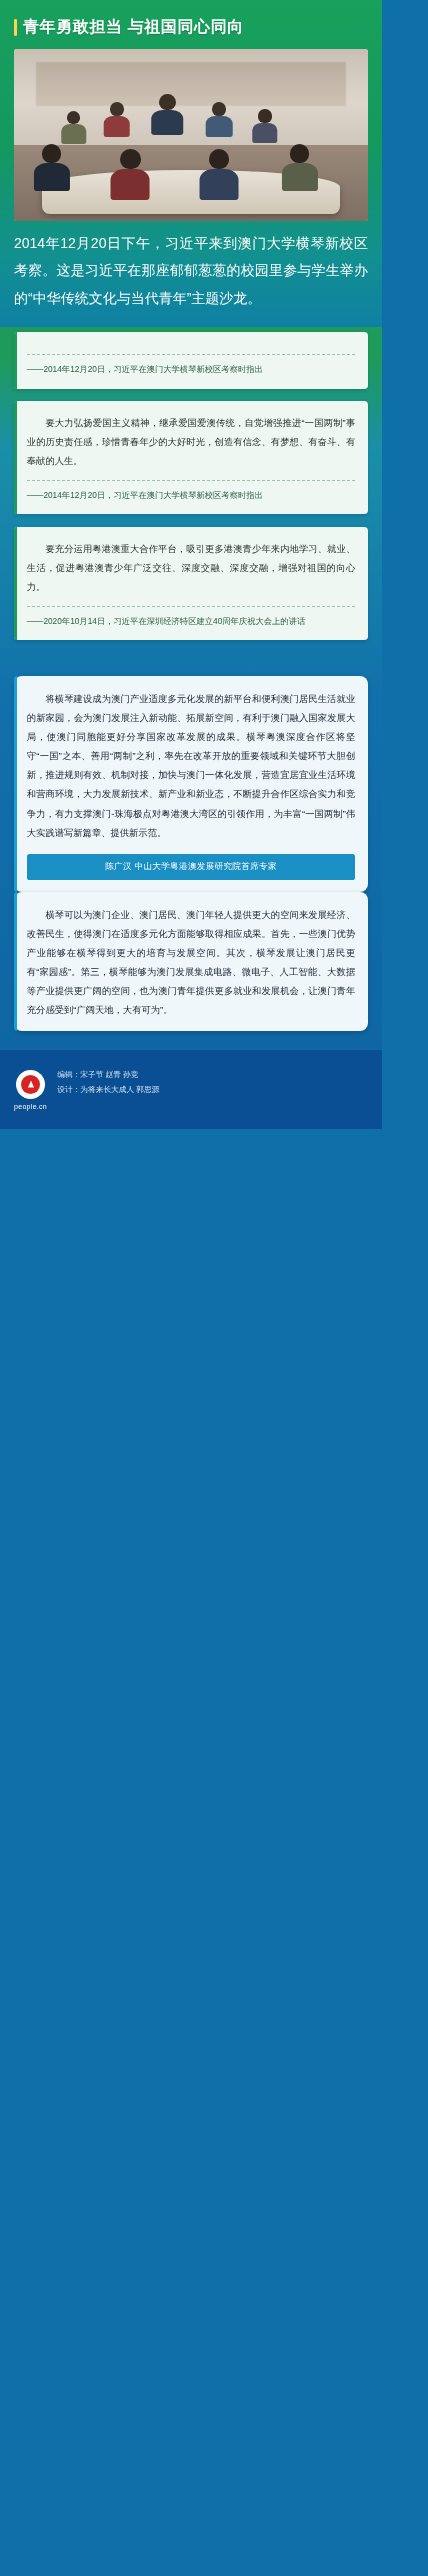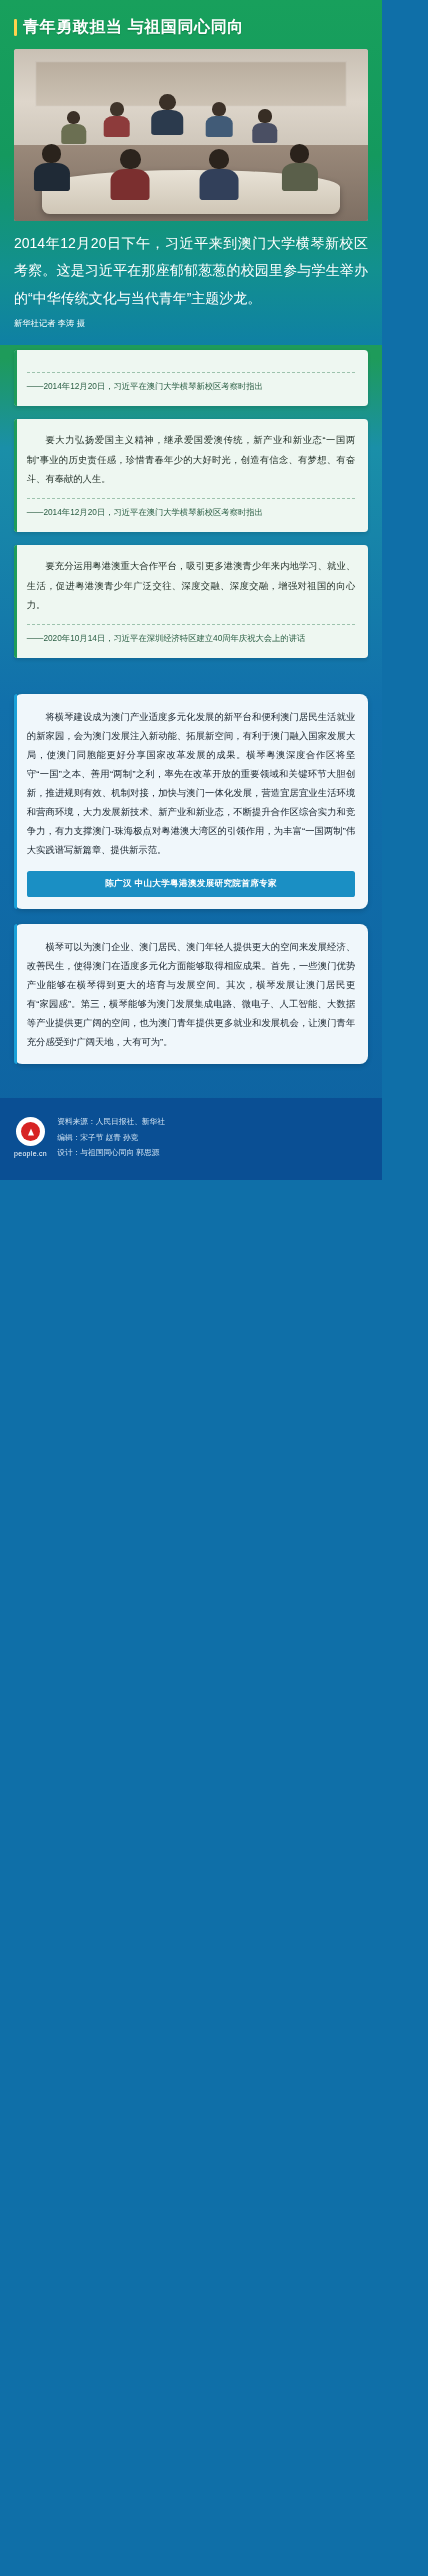--- a/index.html
+++ b/index.html
@@ -138,41 +138,41 @@
     width: 45px;
     background: rgba(255,255,255,0.55);
   }
   .shl-left { left: 15.4px; }
   .shl-right { right: 15.4px; }
 
   .expert-card {
     background: #f0f7fb;
     border-radius: 8px;
     padding: 14px 12.8px 11.5px 12.8px;
-    margin-bottom: 15px;
+    margin-bottom: 0;
     box-shadow: 0 1.3px 5.1px rgba(0,0,0,0.16);
     position: relative;
   }
   .expert-card:before{
     content:"";position:absolute;left:0;top:0;bottom:0;width:3.2px;
     background:#1aa0d8;border-radius:3.8px 0 0 3.8px;
   }
   .expert-text {
     font-size: 9.3px;
     line-height: 2.05;
     color: #16222c;
     text-align: justify;
     text-indent: 2em;
   }
   .expert-name-bar {
     margin-top: 11.5px;
     background: #1a8fc4;
     color: #ffffff;
     font-size: 8.6px;
-    font-weight: bold;
+    font-weight: normal;
     text-align: center;
     padding: 7px 5.1px;
     border-radius: 2.6px;
     letter-spacing: 0.3px;
   }
 
   
   .footer {
     background: #0a4f94;
     padding: 16.6px 14px 19px 14px;
@@ -238,32 +238,31 @@
         </div>
       <div class="pp" style="left:55%;top:58%;width:20.5px;height:20.5px;background:#2b231c;">
           <i style="background:#32405a;"></i>
         </div>
       <div class="pp" style="left:78%;top:55%;width:19px;height:19px;background:#2a221b;">
           <i style="background:#5a5f4a;"></i>
         </div>
     </div>
 
     <div class="hero-caption">2014年12月20日下午，习近平来到澳门大学横琴新校区考察。这是习近平在那座郁郁葱葱的校园里参与学生举办的“中华传统文化与当代青年”主题沙龙。</div>
-    <div class="hero-byline">新华社记者 李涛 摄</div>
   </div>
 
   <div class="quotes">
 
     <div class="quote-card">
       <div class="quote-rule"></div>
       <div class="quote-src">——2014年12月20日，习近平在澳门大学横琴新校区考察时指出</div>
     </div>
 
     <div class="quote-card">
-      <div class="quote-text">要大力弘扬爱国主义精神，继承爱国爱澳传统，新产业和新业态“一国两制”事业的历史责任感，珍惜青春年少的大好时光，创造有信念、有梦想、有奋斗、有奉献的人生。</div>
+      <div class="quote-text">要大力弘扬爱国主义精神，继承爱国爱澳传统，自觉增强推进“一国两制”事业的历史责任感，珍惜青春年少的大好时光，创造有信念、有梦想、有奋斗、有奉献的人生。</div>
       <div class="quote-rule"></div>
       <div class="quote-src">——2014年12月20日，习近平在澳门大学横琴新校区考察时指出</div>
     </div>
 
     <div class="quote-card">
       <div class="quote-text">要充分运用粤港澳重大合作平台，吸引更多港澳青少年来内地学习、就业、生活，促进粤港澳青少年广泛交往、深度交融、深度交融，增强对祖国的向心力。</div>
       <div class="quote-rule"></div>
       <div class="quote-src">——2020年10月14日，习近平在深圳经济特区建立40周年庆祝大会上的讲话</div>
     </div>
 
@@ -284,20 +283,19 @@
   </div>
 
   <div class="footer">
     <div class="logo-wrap">
       <div class="logo-circle">
         <div class="logo-inner"></div>
       </div>
       <div class="logo-text">people.cn</div>
     </div>
     <div class="footer-meta">
-      <div>资料来源：人民日报社、新华社</div>
       <div>编辑：宋子节 赵青 孙竞</div>
-      <div>设计：与祖国同心同向 郭思源</div>
+      <div>设计：为将来长大成人 郭思源</div>
     </div>
   </div>
 
 </div>
 
 
 </body></html>

